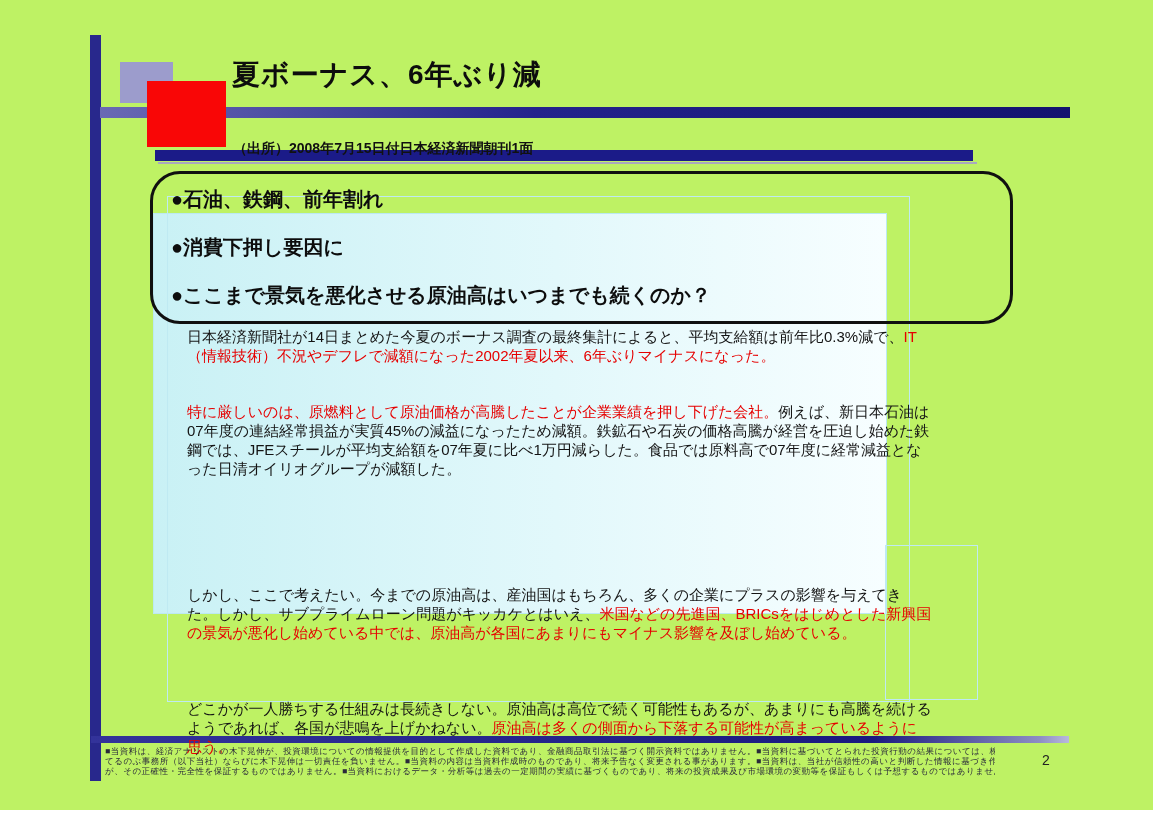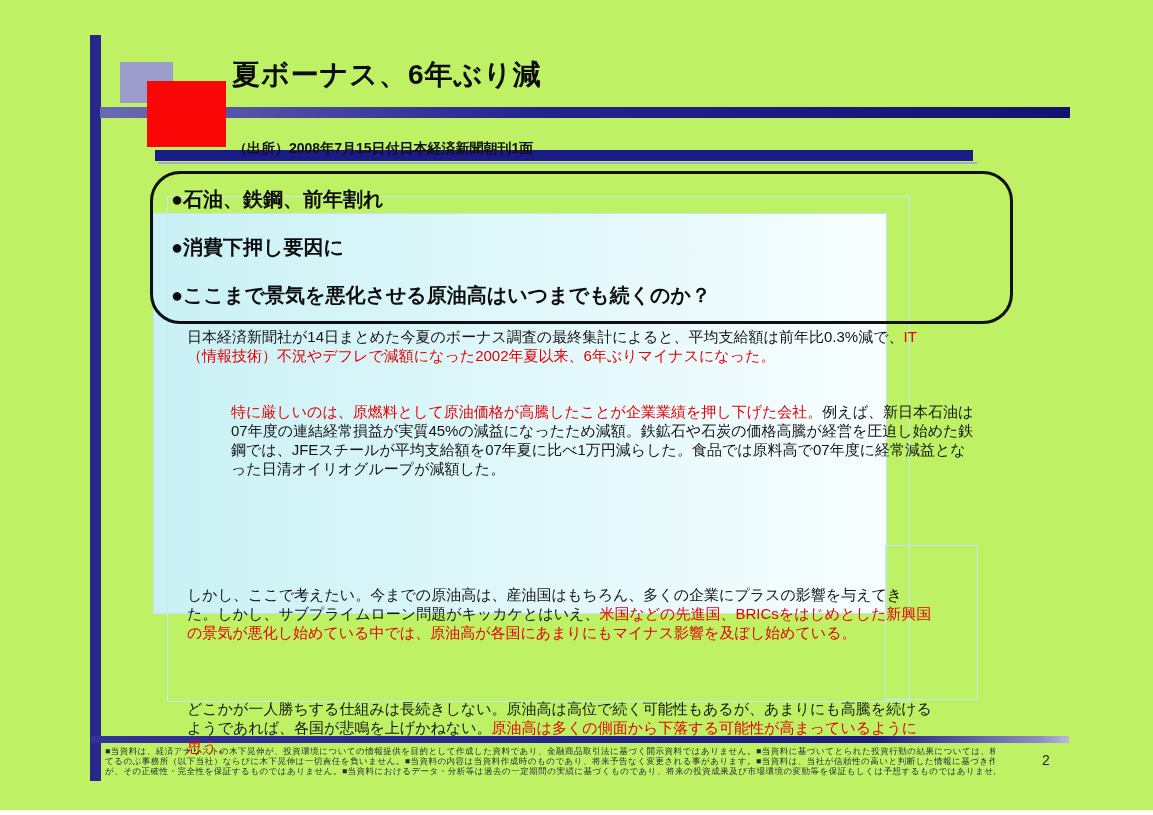--- a/index.html
+++ b/index.html
@@ -35,21 +35,21 @@
          background:linear-gradient(to right,#c9f1f5 0%,#e2f8fb 55%,#f7feff 100%);
          border:1px solid #bce9f1;}
   .outline-a{position:absolute;left:167px;top:196px;width:741px;height:504px;
          border:1px solid #bfeaf2;z-index:1;}
   .outline-b{position:absolute;left:885px;top:545px;width:91px;height:153px;
          border:1px solid #bfeaf2;z-index:1;}
 
   
   .para{position:absolute;left:187px;width:745px;font-size:15px;line-height:19px;
         color:#141414;z-index:4;text-align:left;}
-  .p1{top:327px;} .p2{top:402px;margin-left:44px;} .p3{top:526px;} .p4{top:585px;} .p5{top:699px;}
+  .p1{top:327px;} .p2{top:402px;} .p3{top:526px;} .p4{top:585px;} .p5{top:699px;}
 
   
   .footer-bar{position:absolute;left:91px;top:736px;width:978px;height:7px;z-index:2;
         background:linear-gradient(to right,#33339a 0%,#1a1a80 80%,#8d8dc4 97%,#b9b9dc 100%);}
   .disclaimer{position:absolute;left:105px;top:747px;width:890px;z-index:4;
         font-family:"Liberation Serif","DejaVu Serif",serif;
         font-size:8.5px;line-height:9.8px;letter-spacing:0.5px;color:#2a2a3a;}
   .disclaimer div{white-space:nowrap;overflow:hidden;}
   .page-num{position:absolute;left:1034px;top:752px;width:24px;text-align:center;
         font-size:14px;color:#222;z-index:4;}

